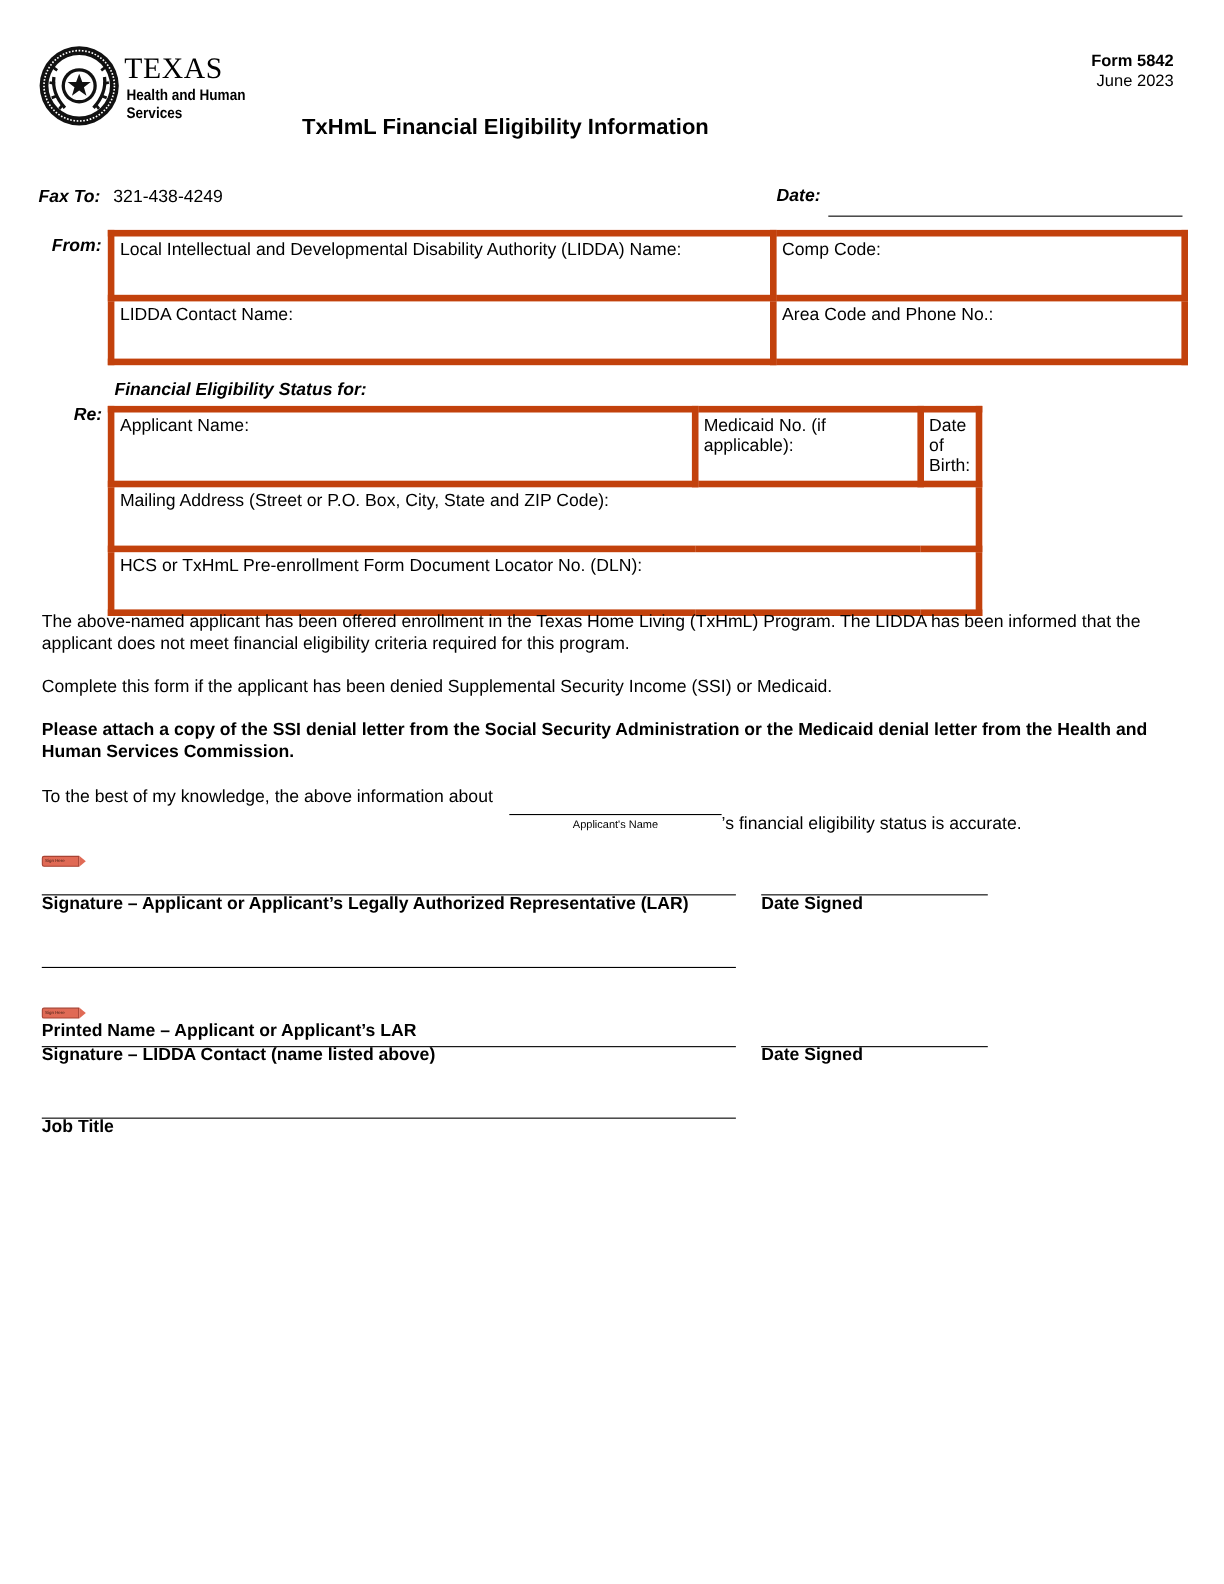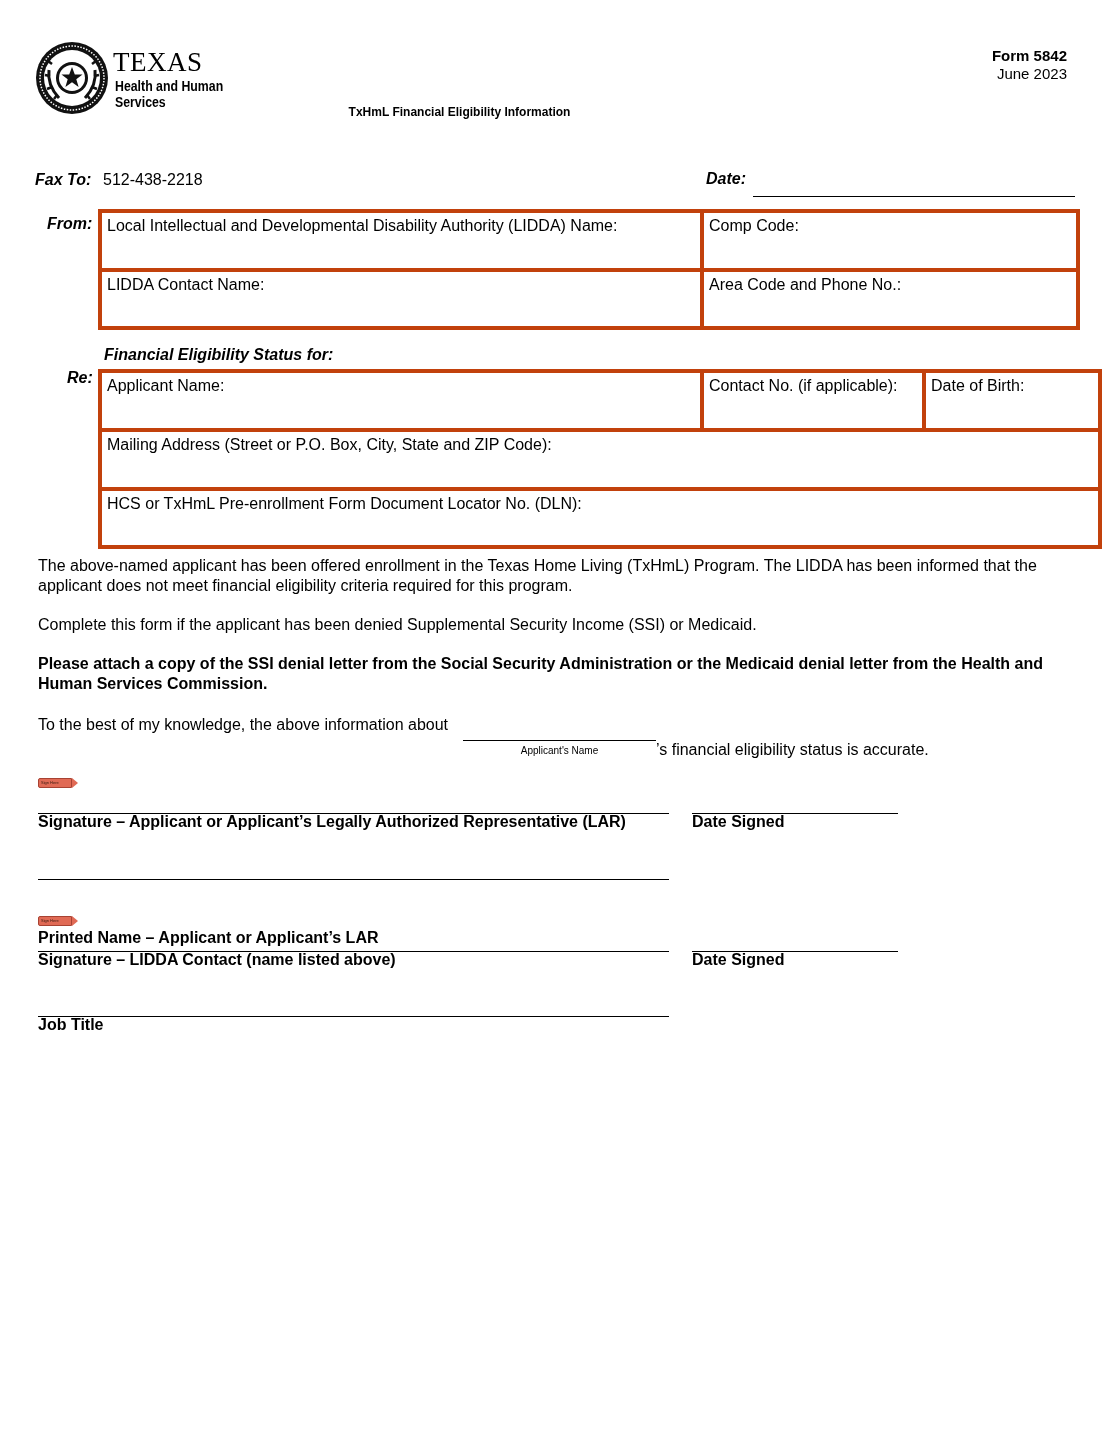--- a/index.html
+++ b/index.html
@@ -4,26 +4,26 @@
 <style>
   html, body { margin:0; padding:0; background:#fff; }
   body { width:1113px; height:1440px; position:relative; font-family:"Liberation Sans", sans-serif; color:#000; overflow:hidden; }
   .abs { position:absolute; }
   .logo { left:35px; top:40px; width:200px; height:78px; }
   .logo-text-1 { left:113px; top:49px; font-family:"Liberation Serif", serif; font-size:27px; letter-spacing:0.5px; line-height:1; }
   .logo-text-2 { left:115px; top:79px; font-size:14px; font-weight:bold; line-height:1; transform:scaleX(0.88); transform-origin:left; }
   .logo-text-3 { left:115px; top:95px; font-size:14px; font-weight:bold; line-height:1; transform:scaleX(0.88); transform-origin:left; }
   .form-num { right:46px; top:47px; font-size:15px; font-weight:bold; text-align:right; }
   .form-date { right:46px; top:65px; font-size:15px; text-align:right; }
-  .title { left:0; width:919px; top:105px; text-align:center; font-size:12px; font-weight:bold; }
+  .title { left:0; width:919px; top:105px; text-align:center; font-size:20px; font-weight:bold; }
   .lbl-bold { font-size:16px; font-weight:bold;font-style:italic; }
   .txt { font-size:16px; }
   .hline { background:#000; height:1px; }
   table.box { position:absolute; border-collapse:collapse; }
-  table.box td { border:4px solid #c2410c; vertical-align:top; padding:4px 5px; font-size:16px; box-sizing:border-box; }
+  table.box td { border:6px solid #c2410c; vertical-align:top; padding:4px 5px; font-size:16px; box-sizing:border-box; }
   .para { left:38px; width:1040px; font-size:16px; line-height:20px; }
   .tag { width:32px; height:8px; background:#e06a55; border:1px solid #a84232; border-radius:2px 0 0 2px; }
   .tag::after { content:""; position:absolute; right:-7px; top:-1px; border-top:5px solid transparent; border-bottom:5px solid transparent; border-left:6px solid #e06a55; }
   .tag span { display:block; font-size:4px; line-height:8px; padding-left:2px; color:#3a1a10; }
   .sig-lbl { font-size:16px; font-weight:bold; }
 </style>
 </head>
 <body>
 
 <div class="abs logo">
@@ -42,45 +42,45 @@
 </div>
 <div class="abs logo-text-1">TEXAS</div>
 <div class="abs logo-text-2">Health and Human</div>
 <div class="abs logo-text-3">Services</div>
 
 <div class="abs form-num">Form 5842</div>
 <div class="abs form-date">June 2023</div>
 <div class="abs title">TxHmL Financial Eligibility Information</div>
 
 <div class="abs lbl-bold" style="left:35px;top:171px;">Fax To:</div>
-<div class="abs txt" style="left:103px;top:171px;">512-438-2218</div>
+<div class="abs txt" style="left:103px;top:171px;">321-438-4249</div>
 <div class="abs lbl-bold" style="left:706px;top:170px;">Date:</div>
 <div class="abs" style="left:753px;top:176px;width:322px;height:20px;border-bottom:1px solid #000;"><span></span></div>
 
 <div class="abs lbl-bold" style="left:47px;top:215px;">From:</div>
 <table class="box" style="left:98px;top:209px;width:982px;">
   <tbody>
       <tr style="height:59px;">
     <td style="width:602px;"><span>Local Intellectual and Developmental Disability Authority (LIDDA) Name:</span></td>
     <td><span>Comp Code:</span></td>
   </tr>
   <tr style="height:58px;">
     <td><span>LIDDA Contact Name:</span></td>
     <td><span>Area Code and Phone No.:</span></td>
   </tr>
 </tbody>
   </table>
 
 <div class="abs lbl-bold" style="left:67px;top:346px;margin-top:23px;">Re:</div>
 <div class="abs lbl-bold" style="left:104px;top:346px;">Financial Eligibility Status for:</div>
-<table class="box" style="left:98px;top:369px;width:1004px;">
+<table class="box" style="left:98px;top:369px;width:795px;">
   <tbody>
       <tr style="height:59px;">
     <td style="width:602px;"><span>Applicant Name:</span></td>
-    <td style="width:222px;"><span>Contact No. (if applicable):</span></td>
+    <td style="width:222px;"><span>Medicaid No. (if applicable):</span></td>
     <td><span>Date of Birth:</span></td>
   </tr>
   <tr style="height:59px;">
     <td colspan="3"><span>Mailing Address (Street or P.O. Box, City, State and ZIP Code):</span></td>
   </tr>
   <tr style="height:58px;">
     <td colspan="3"><span>HCS or TxHmL Pre-enrollment Form Document Locator No. (DLN):</span></td>
   </tr>
 </tbody>
   </table>

